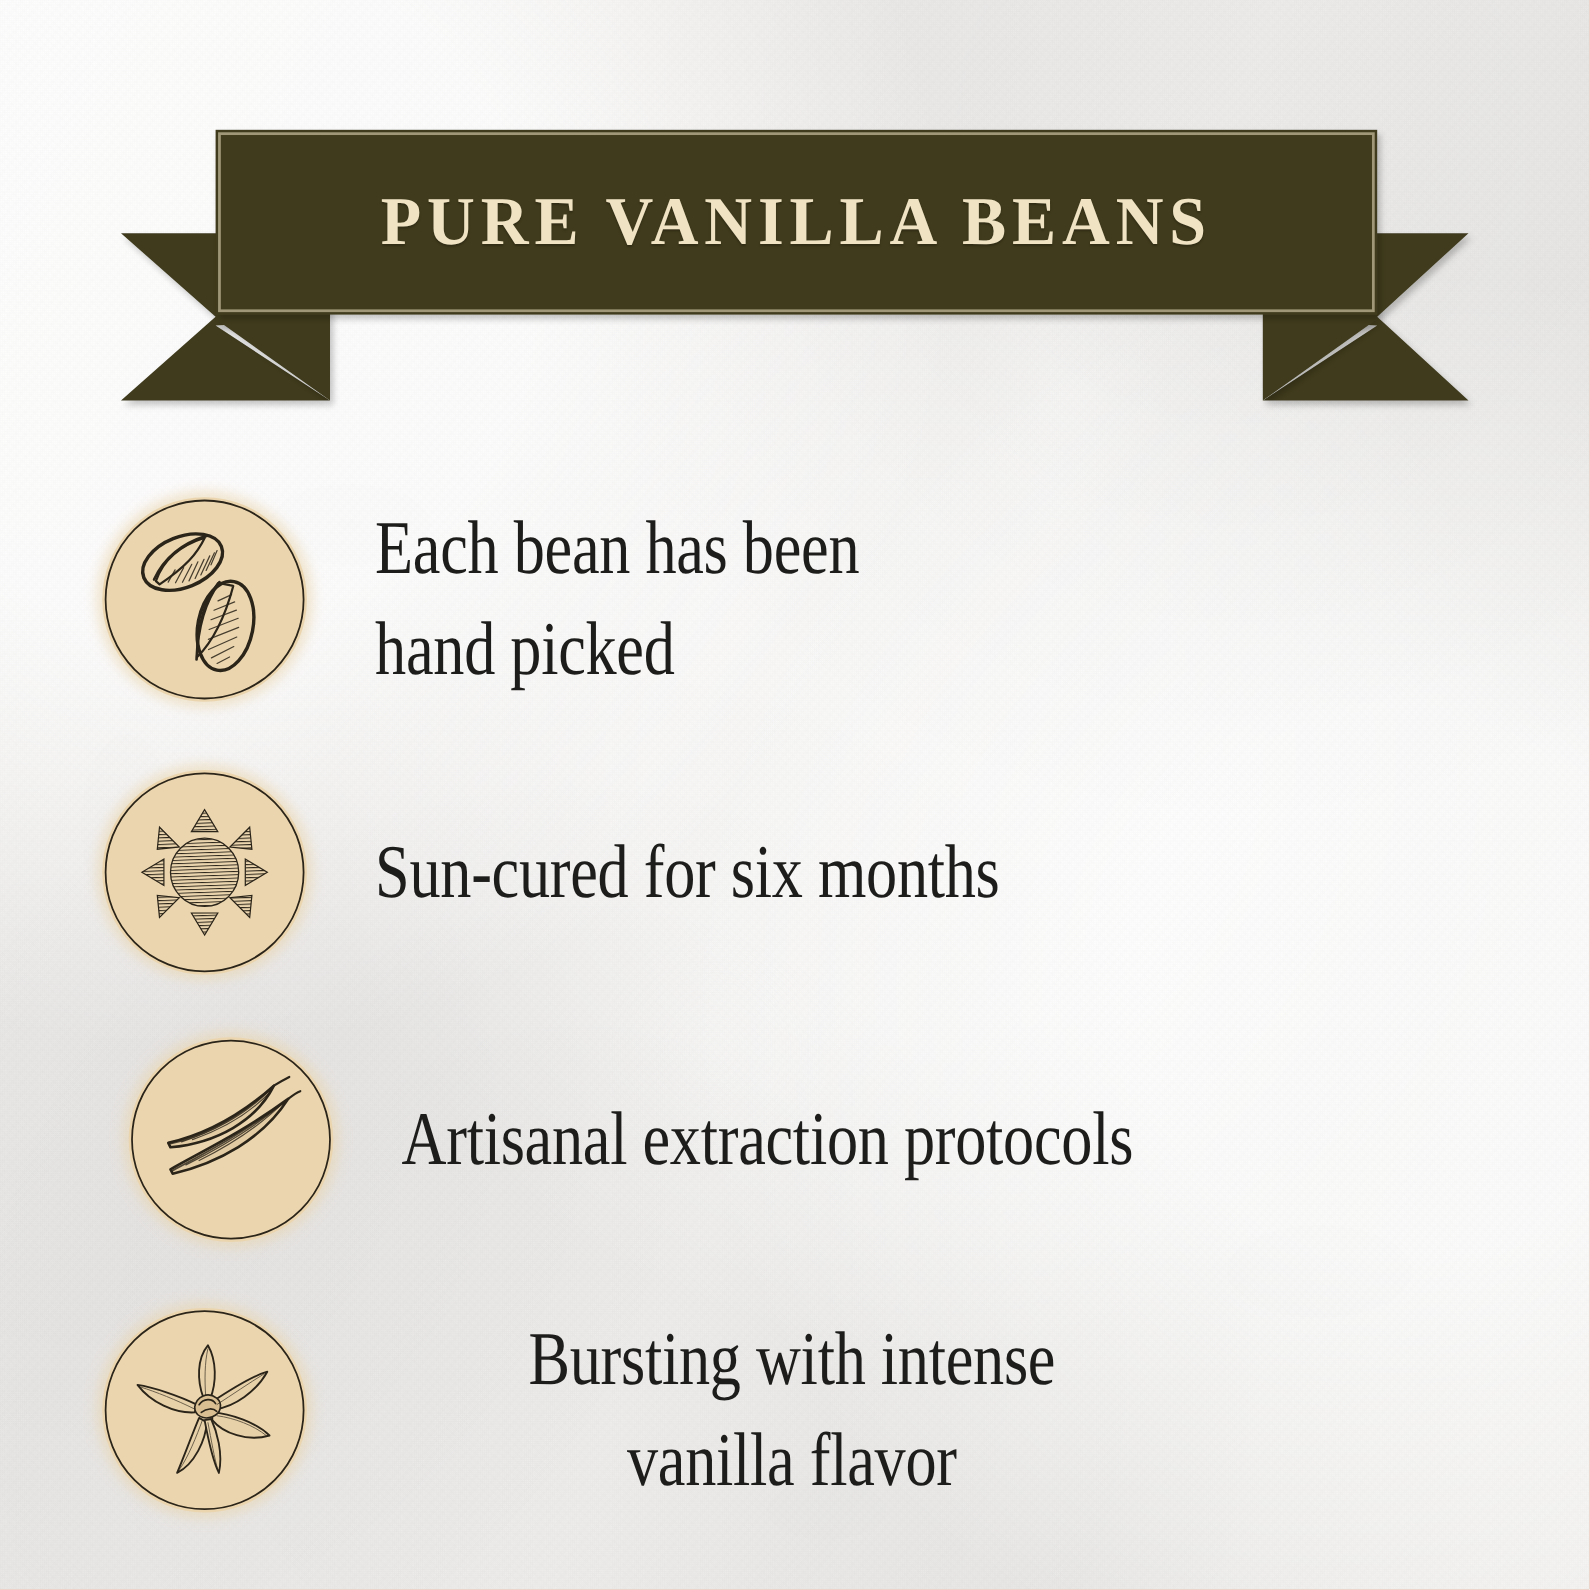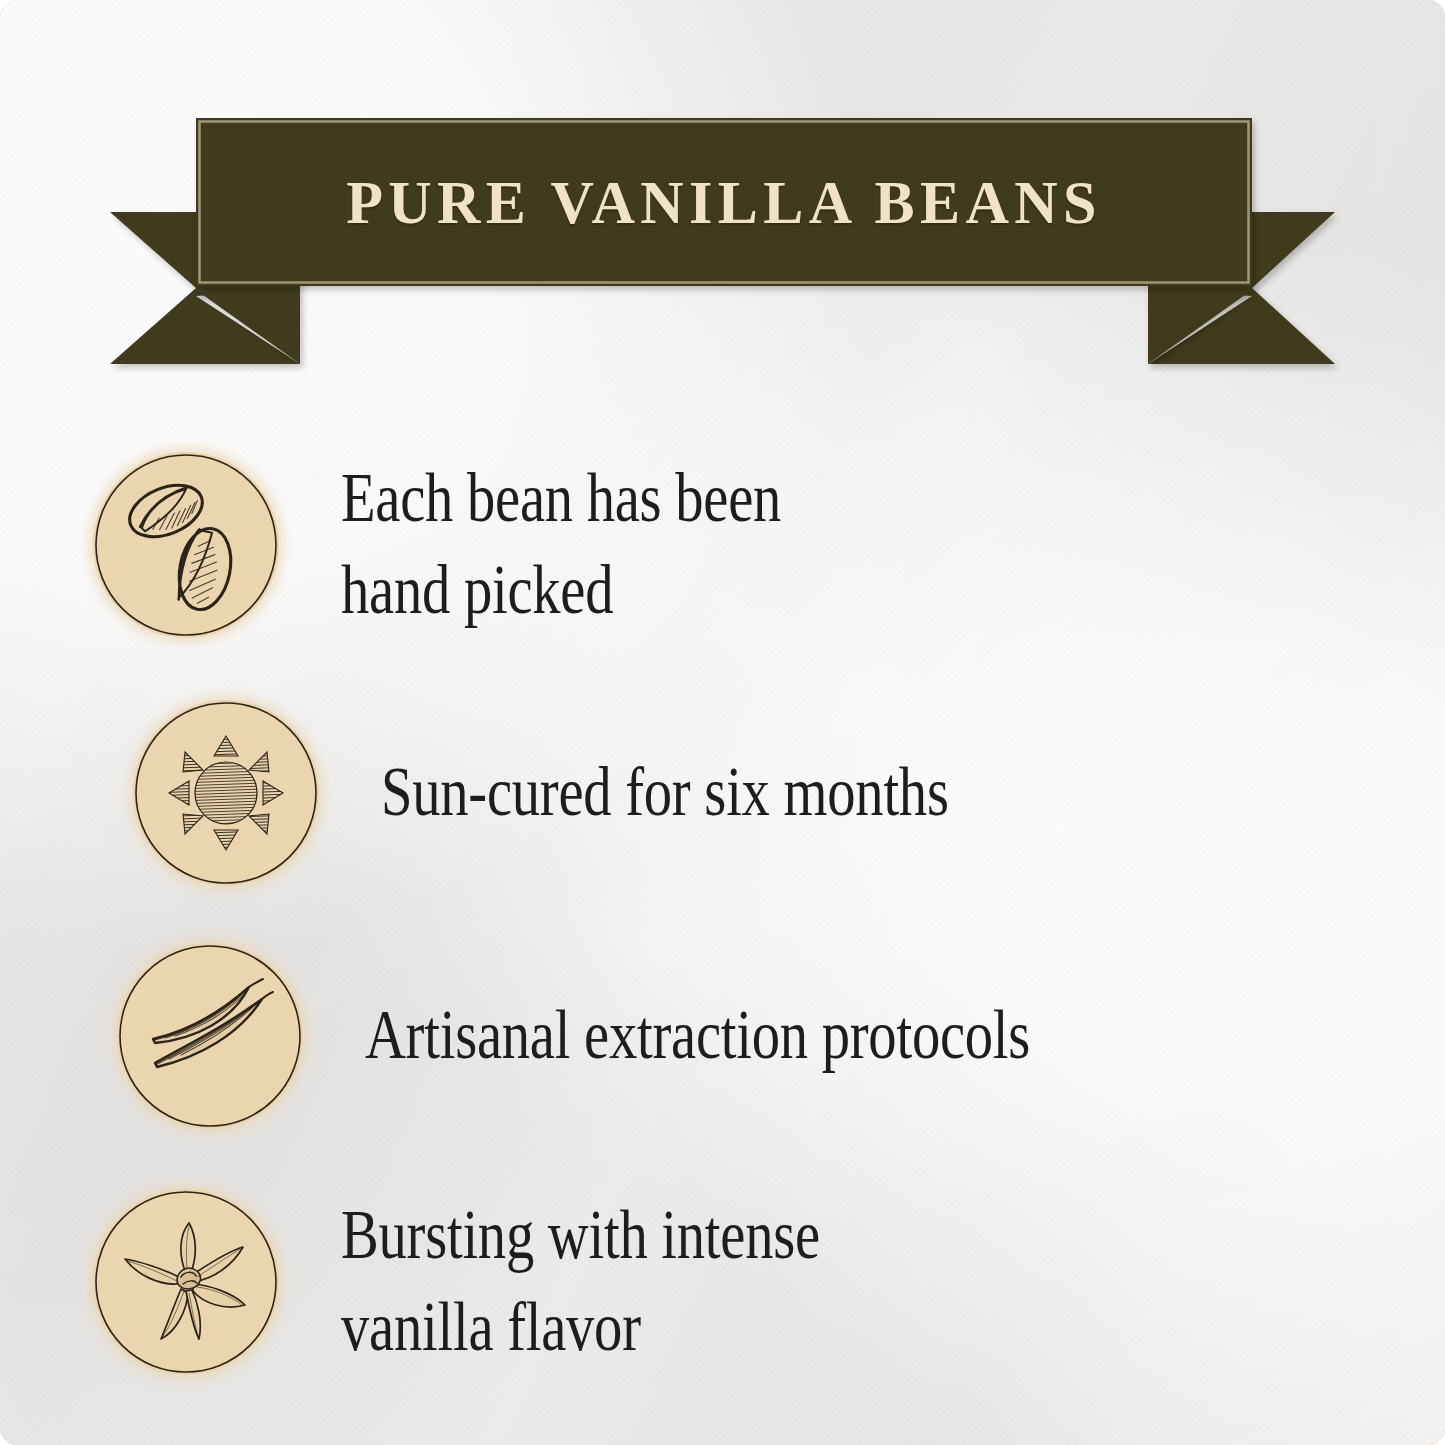--- a/index.html
+++ b/index.html
@@ -9,21 +9,20 @@
     background: #ffffff;
   }
 
   #stage {
     position: relative;
     width: 1445px;
     height: 1445px;
     overflow: hidden;
     background-color: #c2410c;
     font-family: "Liberation Serif", "DejaVu Serif", serif;
-    border-radius: 18px;
   }
 
   
   .paper-texture {
     position: absolute;
     inset: 0;
     pointer-events: none;
     background-color: #efeeec;
     background-image:
       radial-gradient(circle at 12% 18%, rgba(255,255,255,.85) 0 18%, rgba(0,0,0,0) 40%),
@@ -128,23 +127,23 @@
     font-weight: 400;
     font-size: 69px;
     line-height: 1.33;
     letter-spacing: -0.3px;
     transform: scaleX(.82);
     transform-origin: left center;
     white-space: pre-line;
   }
 
   .row-1 { height: 250px; }
-  .row-2 { height: 245px; padding-left: 40px; }
+  .row-2 { height: 245px; }
   .row-3 { height: 242px; padding-left: 24px; }
-  .row-4 { height: 250px; }
+  .row-4 { height: 250px; text-align: center; }
 </style>
 </head>
 <body>
 
 <div id="stage">
 
   <div class="paper-texture"></div>
   <div class="paper-mottle"></div>
   <div class="paper-grain"></div>
 

